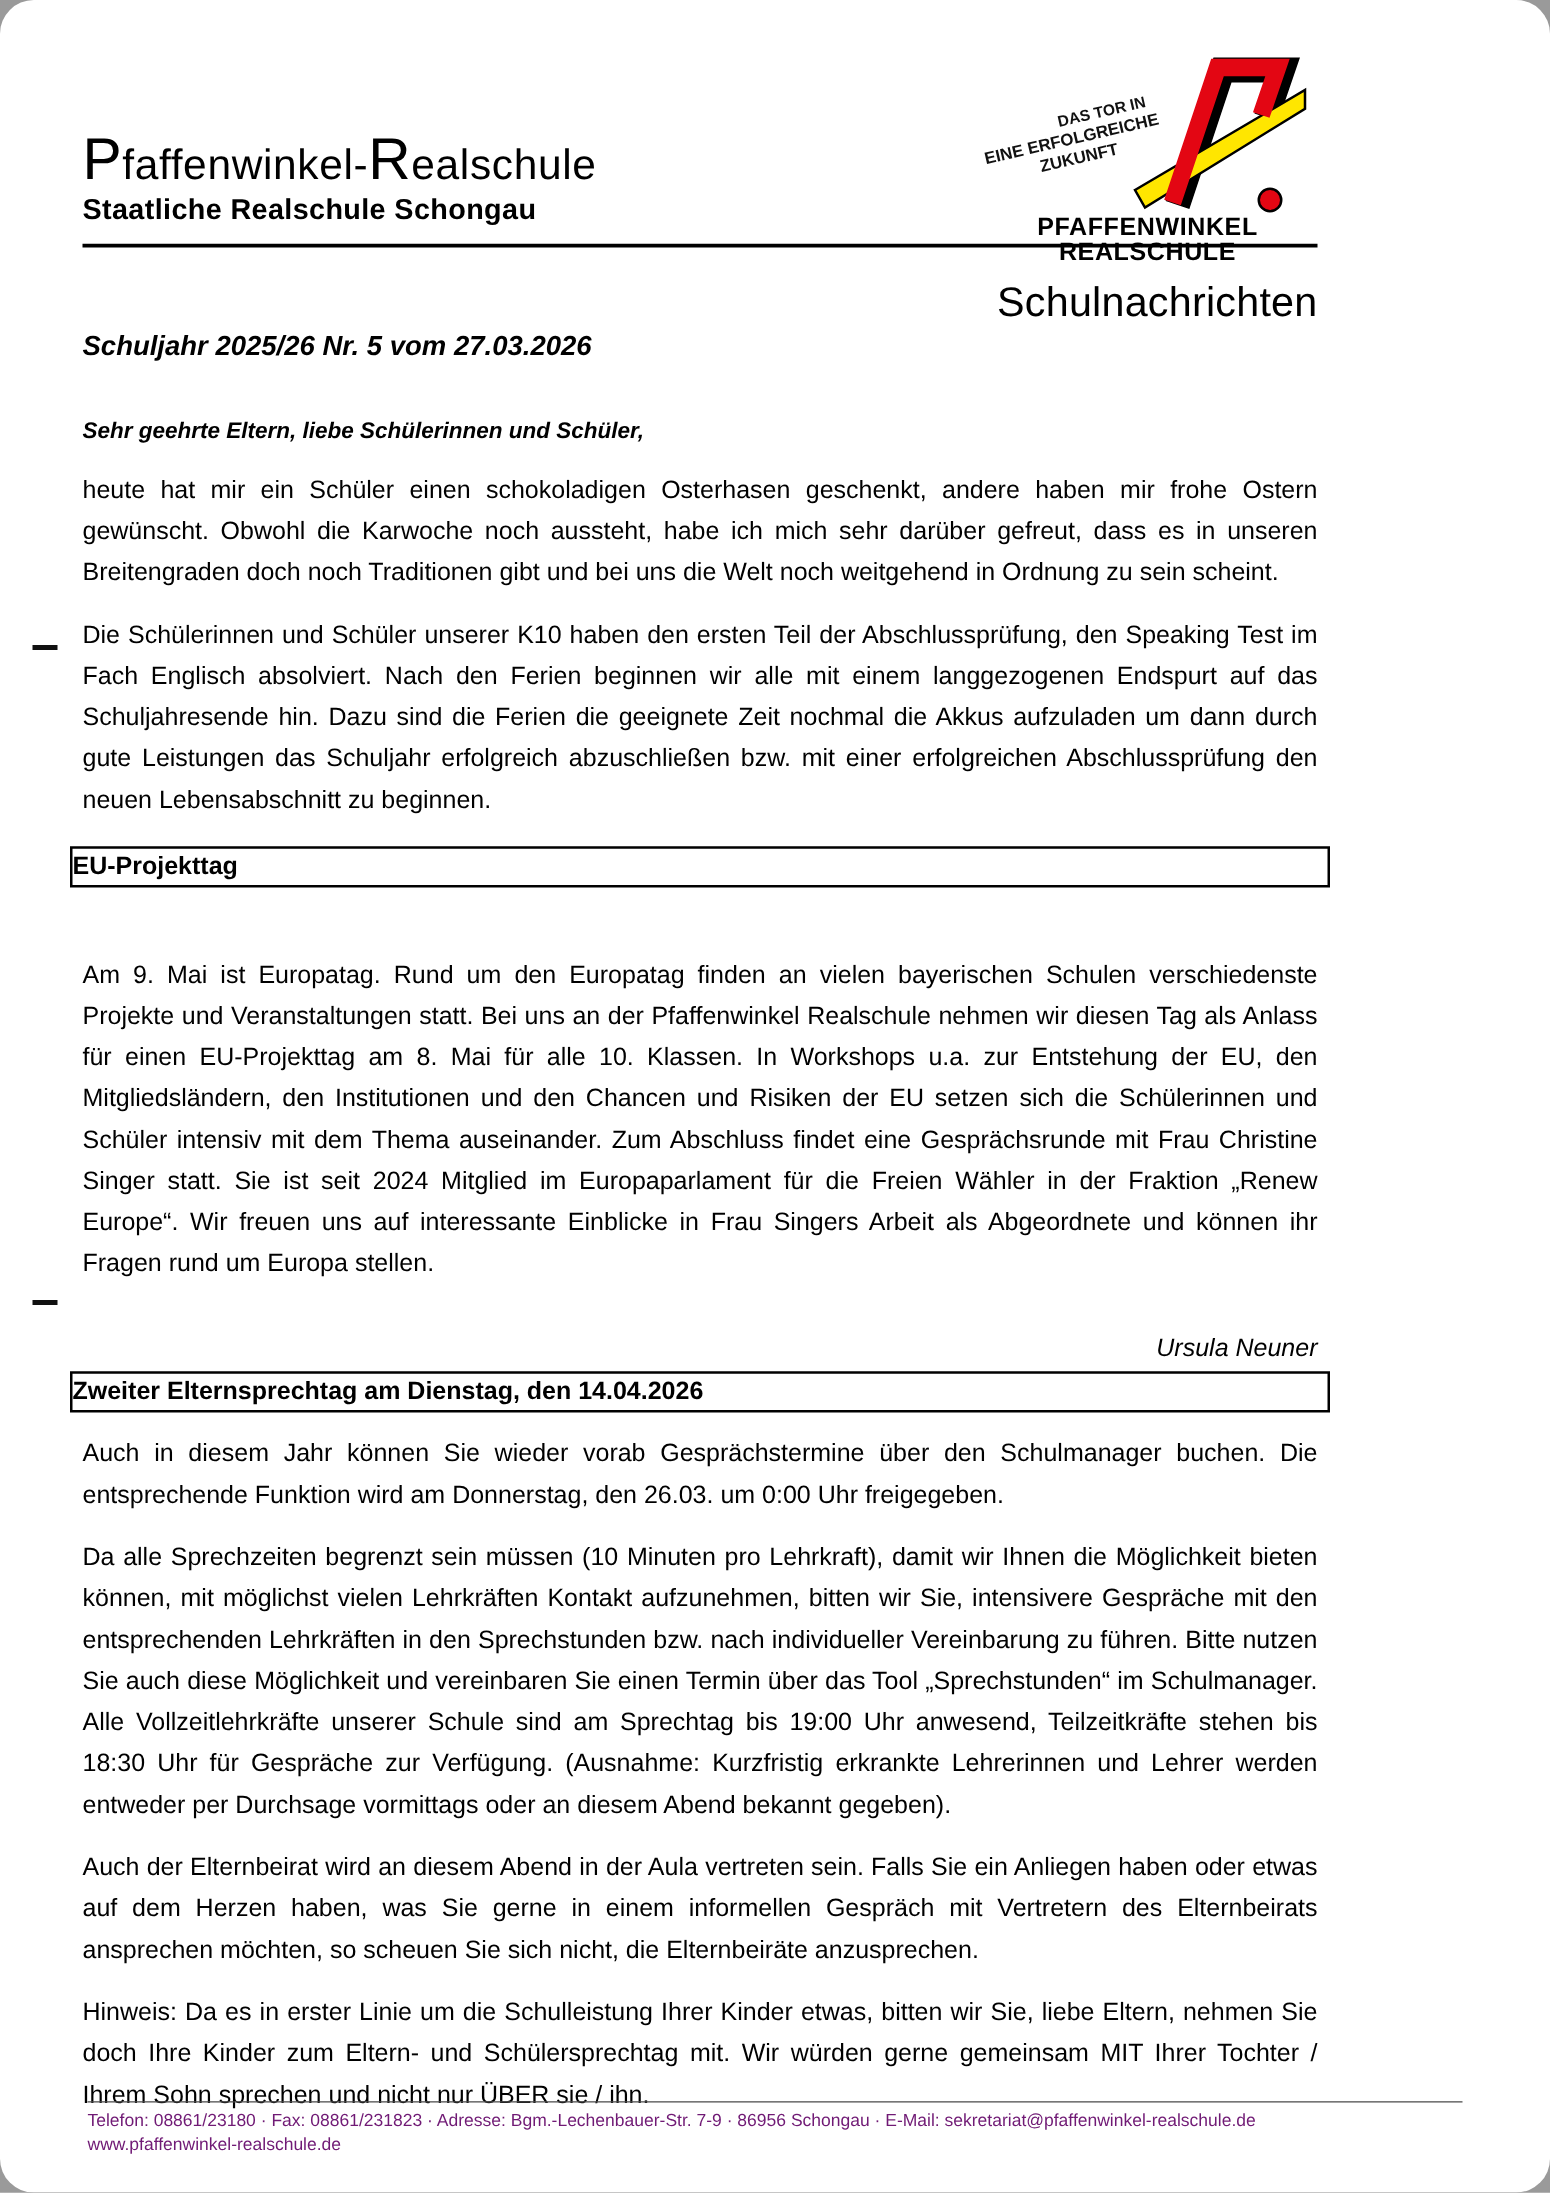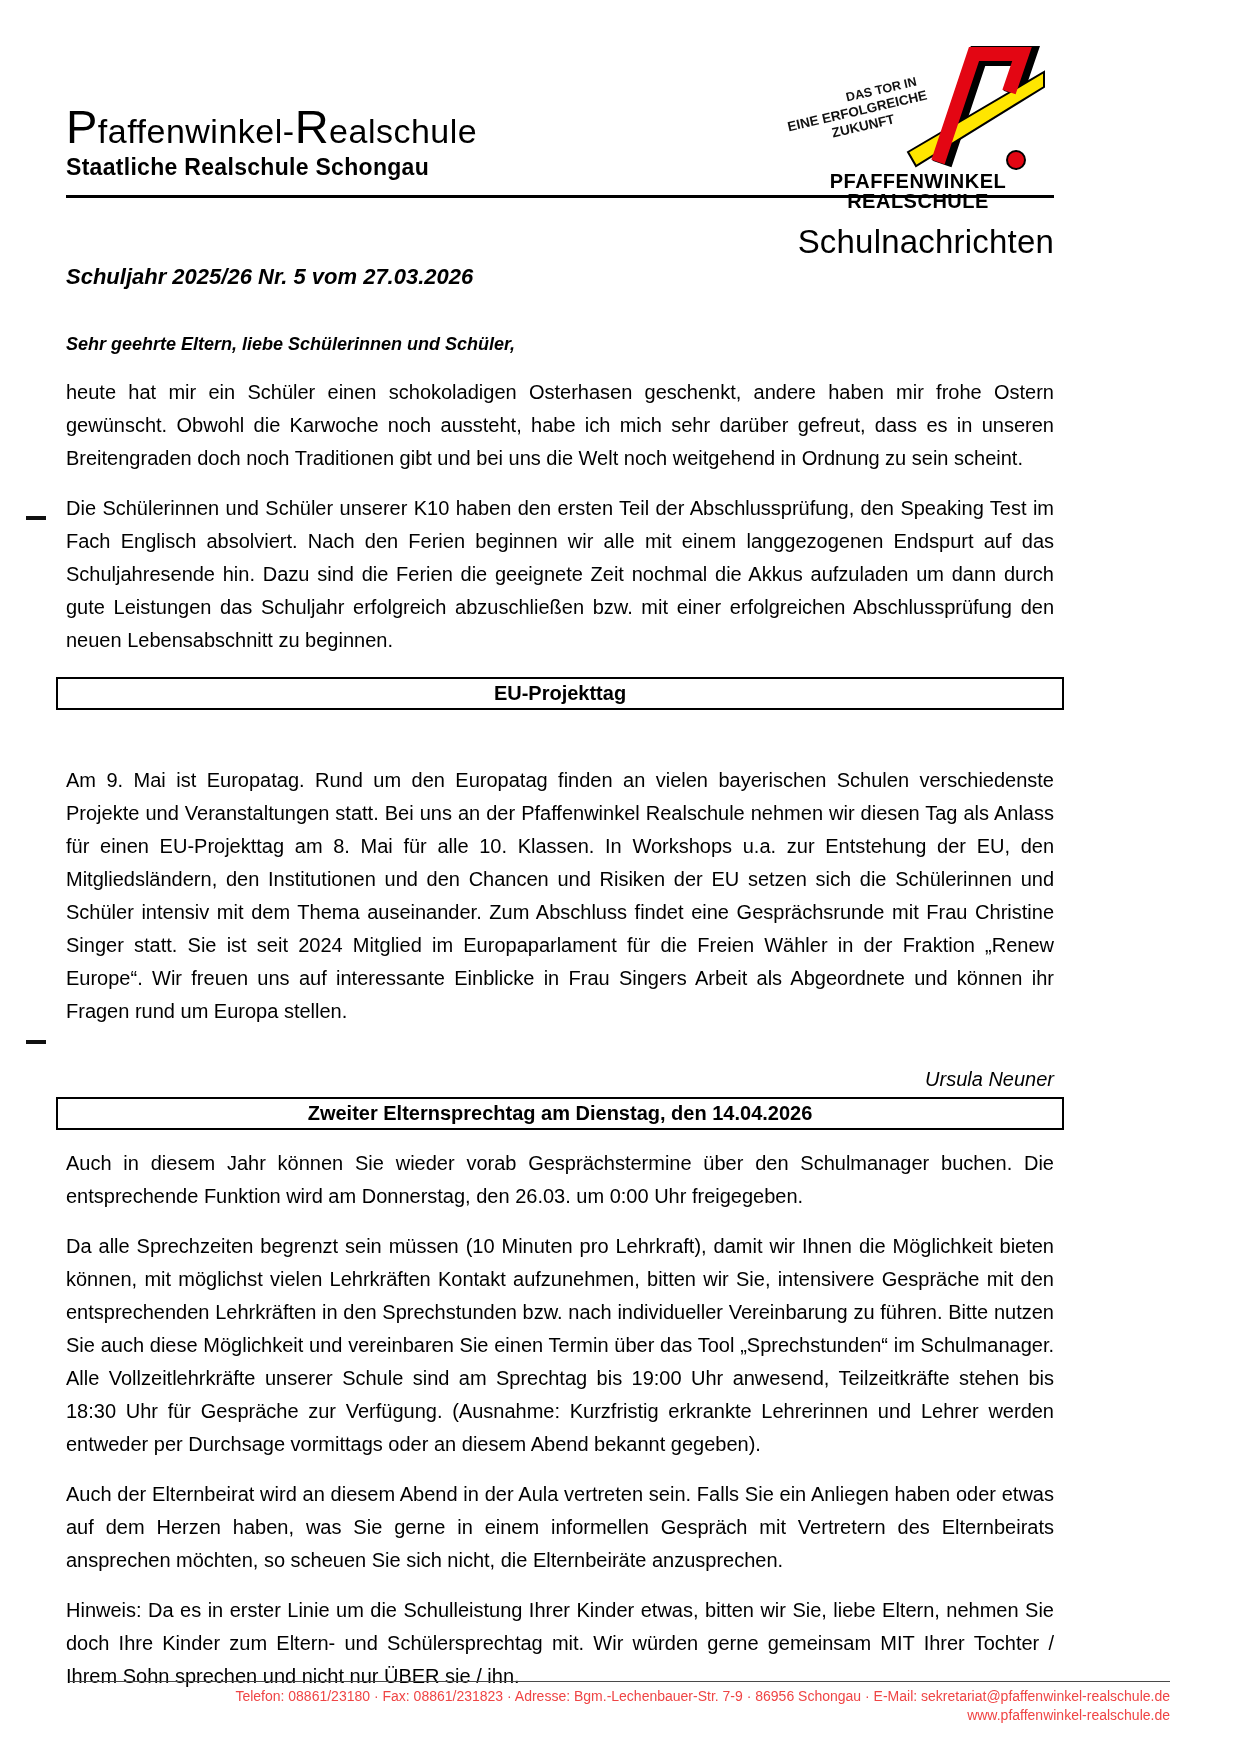--- a/index.html
+++ b/index.html
@@ -4,20 +4,21 @@
 <style>
   html,body { margin:0; padding:0; background:#9a9a9a; }
   .page {
     position:relative;
     width:1240px; height:1754px;
     background:#ffffff;
     font-family:"Liberation Sans", sans-serif;
     color:#000;
     overflow:hidden;
     margin:0 auto;
+    border-radius:27px;
   }
   .content { position:relative; margin-left:66px; width:988px; }
 
   
   .letterhead { position:relative; padding-top:102px; }
   .school-name { font-size:34px; line-height:1.05; letter-spacing:0.5px; white-space:nowrap; }
   .school-name .big { font-size:47px; }
   .school-subtitle { font-size:23px; font-weight:bold; margin-top:3px; letter-spacing:0.3px; }
   .logo { position:absolute; top:30px; left:700px; width:290px; height:182px; }
   .head-rule { border:0; border-top:3px solid #000; margin:14px 0 0 0; }
@@ -25,31 +26,31 @@
   
   .doc-title { font-size:33px; font-weight:normal; margin:26px 0 0 0; line-height:1.08; letter-spacing:0.2px;text-align:right; }
   .doc-issue { font-size:22px; font-weight:bold; margin-top:4px;font-style:italic; }
 
   
   .salutation { font-size:18px; font-weight:bold; font-style:italic; margin:44px 0 0 0; }
   p.body-p { font-size:20px; line-height:33px; text-align:justify; margin:17px 0 0 0; }
   p.first-p { margin-top:21px; }
   .section-box {
     border:2px solid #000; margin:20px -10px 0 -10px; padding:3px 0;
-    text-align:center; font-size:20px; font-weight:bold;
+    font-size:20px; font-weight:bold;
   }
   .section-box.second { margin-top:6px; }
   p.gap-after-box { margin-top:54px; }
   .signature { font-size:20px; font-style:italic; text-align:right; margin:40px 0 0 0; }
 
   
   .page-footer {
     position:absolute; left:70px; right:70px; top:1681px;
     border-top:1px solid #4a4a4a; padding-top:5px;
-    text-align:right; font-size:14px; line-height:19px; color:#ef4444;
+    text-align:left; font-size:14px; line-height:19px; color:#701a75;
   }
 
   
   .fold-mark { position:absolute; left:26px; width:20px; height:4px; background:#111; }
   .fold-1 { top:516px; }
   .fold-2 { top:1040px; }
 </style>
 </head>
 <body>
 

